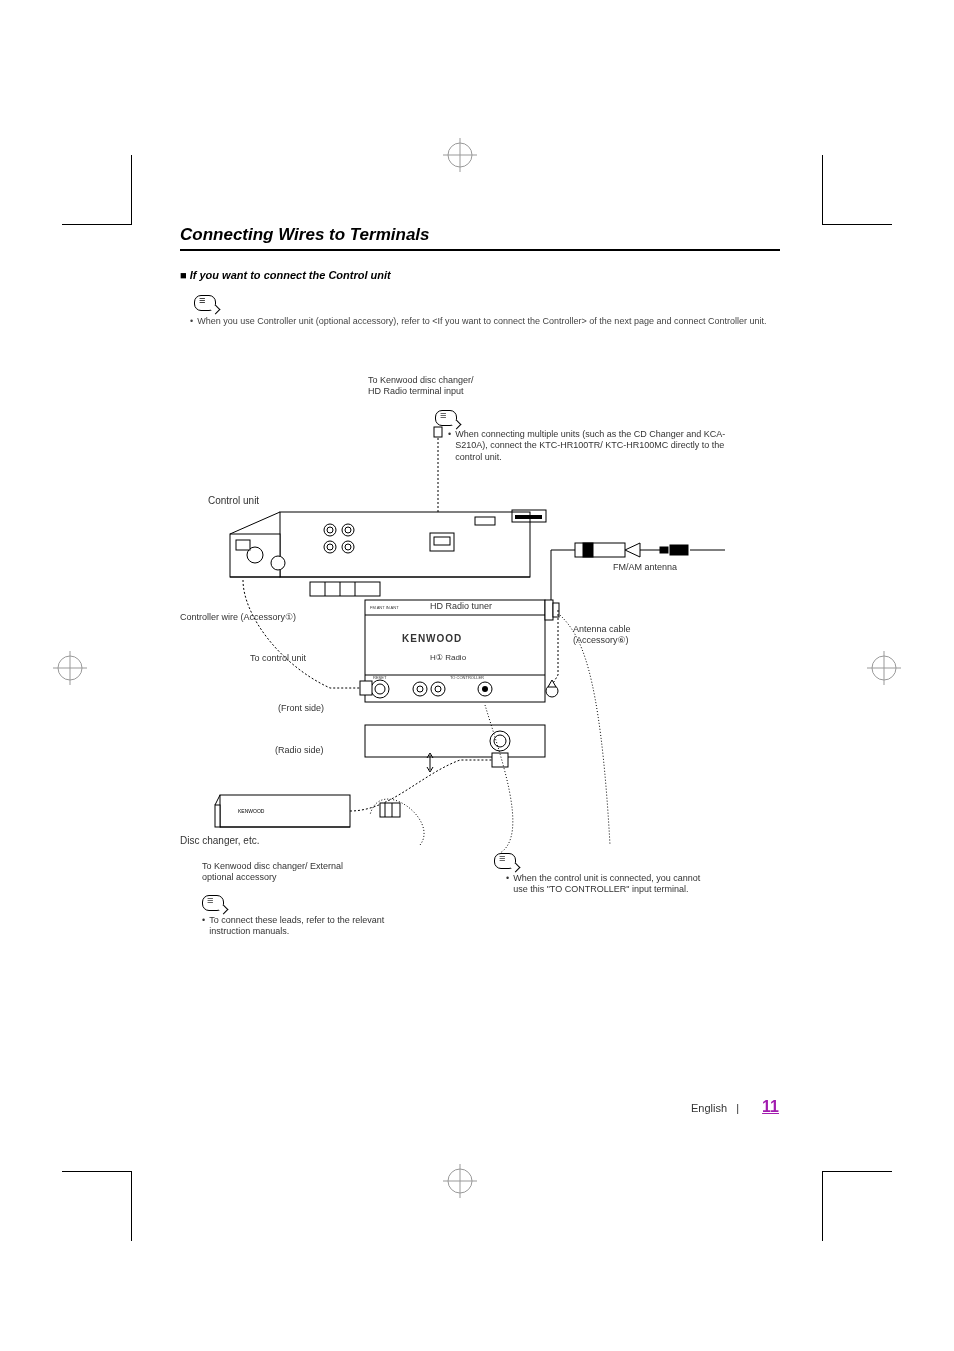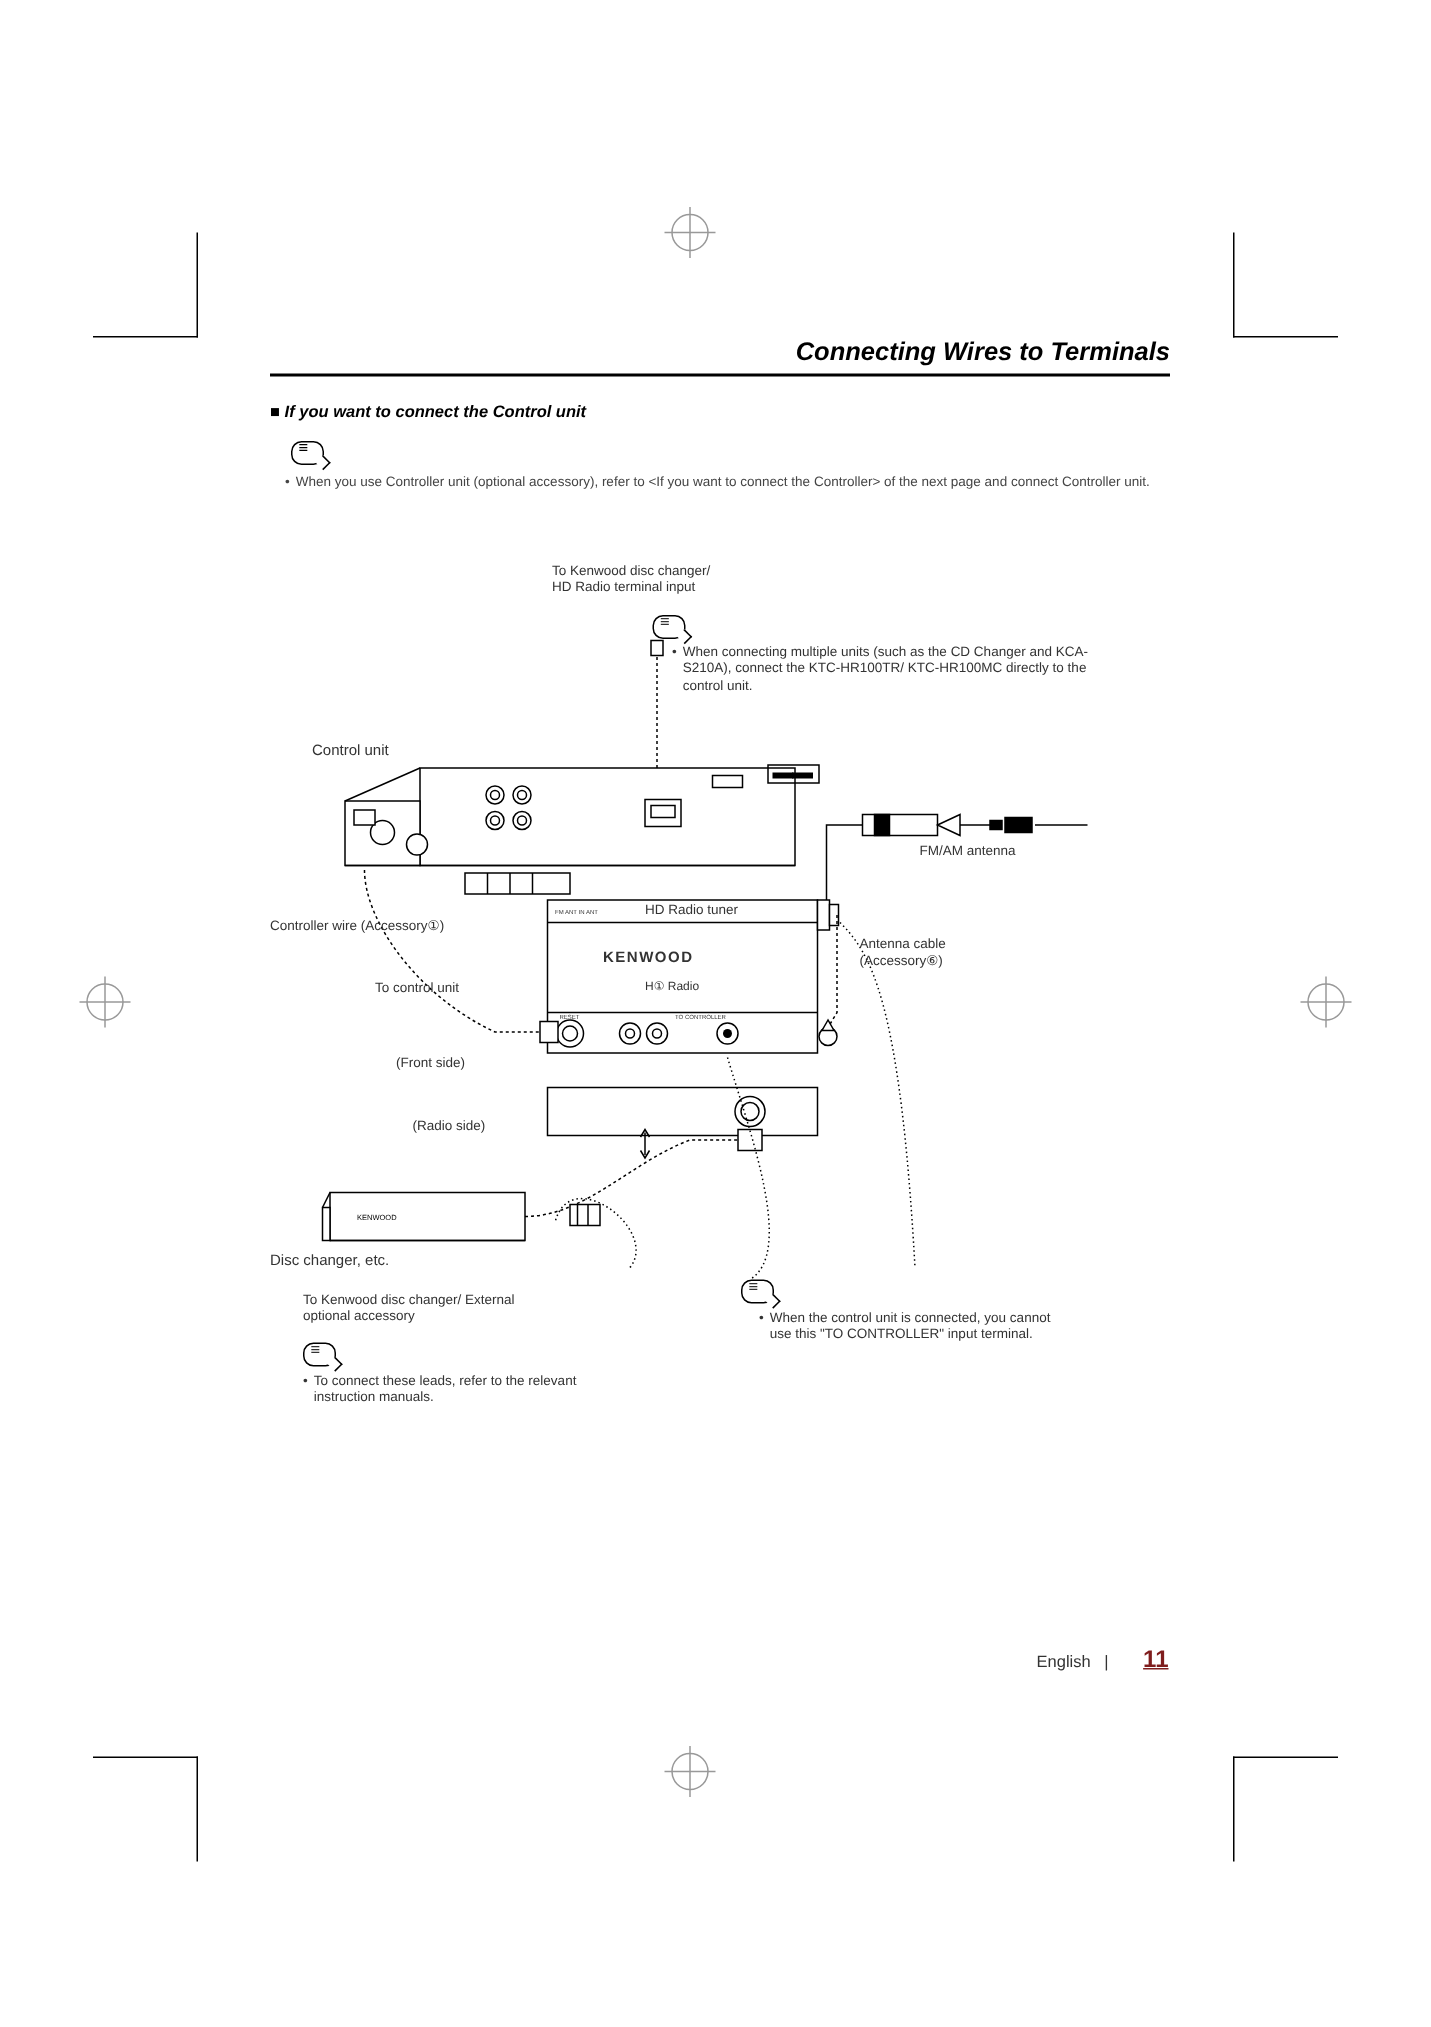--- a/index.html
+++ b/index.html
@@ -26,21 +26,20 @@
     width: 600px;
   }
   .title {
     font-style: italic;
     font-weight: bold;
     font-size: 17px;
     color: #000;
     border-bottom: 2px solid #000;
     padding-bottom: 4px;
     margin-bottom: 18px;
-    text-align: right;
   }
   .subtitle {
     font-style: italic;
     font-weight: bold;
     font-size: 11px;
     margin-bottom: 12px;
   }
   .info-icon {
     display: inline-block;
     width: 22px; height: 16px;
@@ -92,21 +91,21 @@
   .footer {
     position: absolute;
     bottom: 235px;
     right: 175px;
     font-size: 11px;
     color: #333;
   }
   .footer .pn {
     font-size: 16px;
     font-weight: bold;
-    color: #7f1d1d;
+    color: #a21caf;
     margin-left: 14px;
     text-decoration: underline;
   }
 </style>
 </head>
 <body>
 
 <div class="crop-tl"></div>
 <div class="crop-tr"></div>
 <div class="crop-bl"></div>
@@ -252,21 +251,21 @@
 HD Radio terminal input</div>
   <div class="lbl" style="top:35px;left:255px"><span class="info-icon"></span></div>
   <div class="lbl note-li" style="top:54px;left:268px;width:280px">
       <span class="bullet">•</span>
       <span>When connecting multiple units (such as the CD Changer and KCA-S210A), connect the KTC-HR100TR/ KTC-HR100MC directly to the control unit.</span>
     </div>
 
   <div class="lbl" style="top:120px;left:28px;font-size:10px">Control unit</div>
   <div class="lbl" style="top:237px;left:0px">Controller wire (Accessory①)</div>
   <div class="lbl" style="top:278px;left:70px">To control unit</div>
-  <div class="lbl" style="top:328px;left:84px">(Front side)</div>
+  <div class="lbl" style="top:328px;left:98px">(Front side)</div>
   <div class="lbl" style="top:370px;left:95px">(Radio side)</div>
 
   <div class="lbl" style="top:226px;left:250px">HD Radio tuner</div>
   <div class="lbl" style="top:187px;left:433px">FM/AM antenna</div>
   <div class="lbl" style="top:249px;left:393px;white-space:pre">Antenna cable
 (Accessory⑥)</div>
 
   <div class="lbl" style="top:460px;left:0px;font-size:10px">Disc changer, etc.</div>
   <div class="lbl" style="top:486px;left:22px;width:175px">To Kenwood disc changer/ External optional accessory</div>
 

